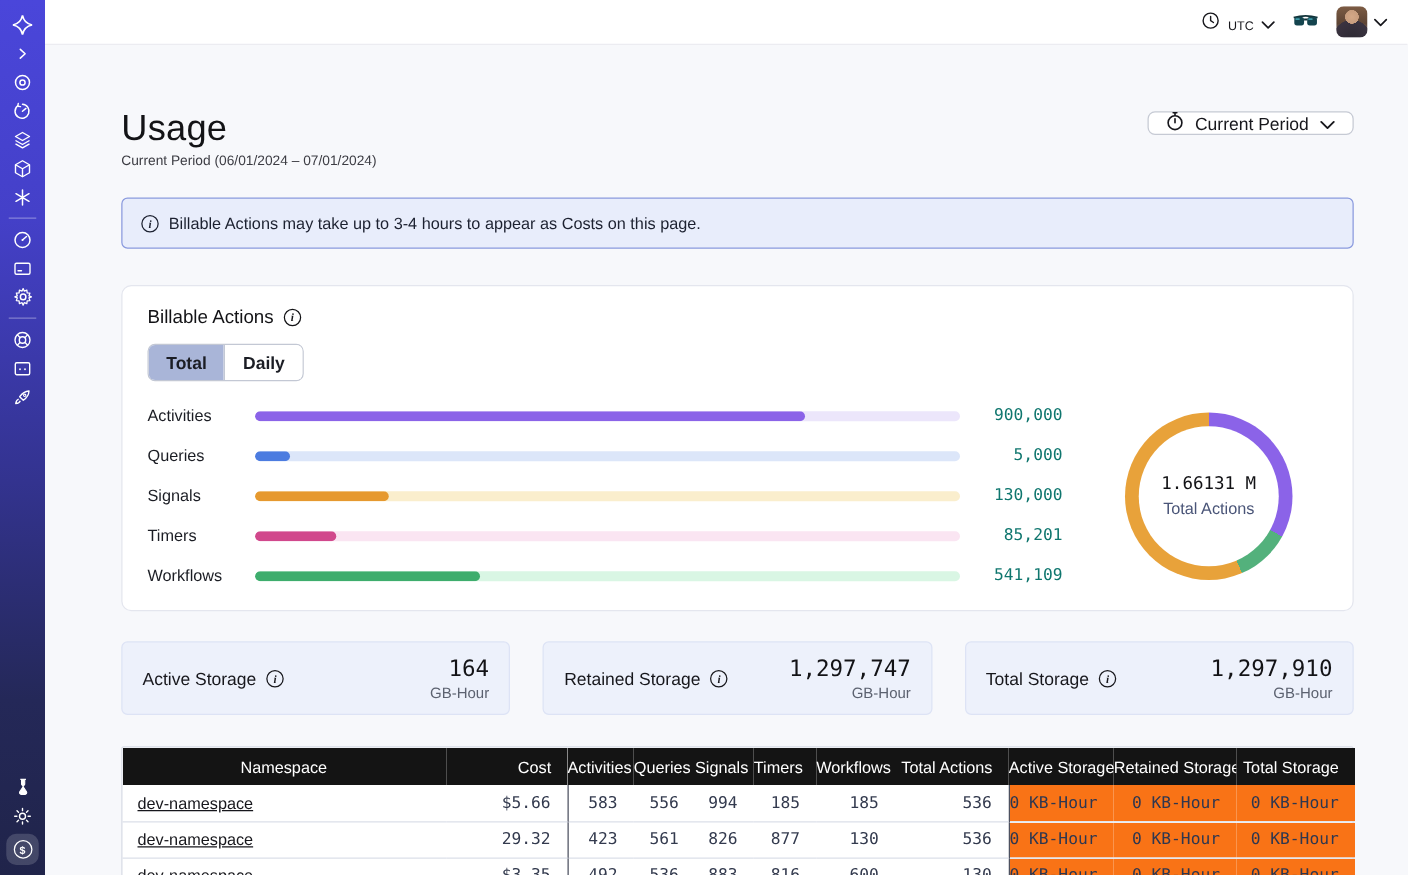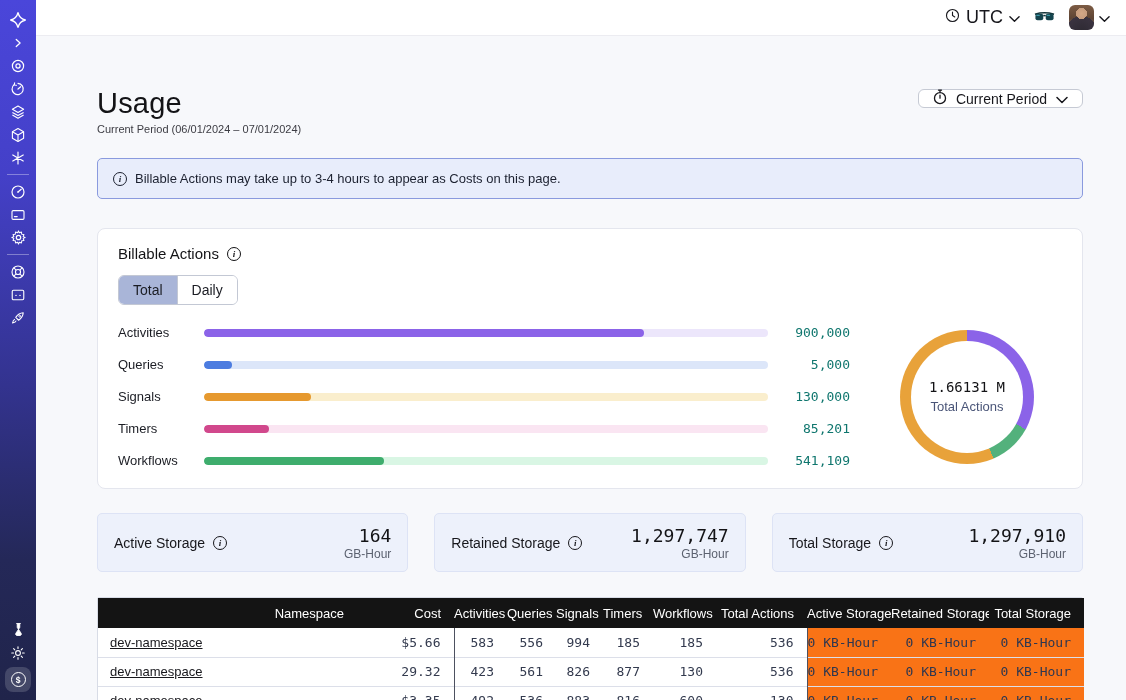--- a/index.html
+++ b/index.html
@@ -17,21 +17,21 @@
   .side-spacer { flex:1; }
   .coin-btn { width:26px; height:25px; background:rgba(255,255,255,.16); border-radius:8px;
     display:flex; align-items:center; justify-content:center; margin-top:3px; cursor:pointer; }
   .coin-inner { width:15px; height:15px; border:1.4px solid #fff; border-radius:50%;
     display:flex; align-items:center; justify-content:center; color:#fff; font-size:8.5px; font-weight:bold; }
 
   
   .topbar { position:fixed; left:36px; right:0; top:0; height:36px; background:#fff;
     border-bottom:1px solid #ececf1; display:flex; align-items:center; justify-content:flex-end;
     gap:14px; padding-right:16px; z-index:10; }
-  .tz-picker { display:flex; align-items:flex-end; gap:6px; cursor:pointer; font-size:18px; color:#17171c; }
+  .tz-picker { display:flex; align-items:flex-end; gap:6px; cursor:pointer; font-size:10px; color:#17171c; }
   .glasses-btn { cursor:pointer; display:flex; align-items:center; }
   .avatar-wrap { display:flex; align-items:center; gap:5px; cursor:pointer; }
   .avatar { width:25px; height:25px; border-radius:6px; overflow:hidden;
     background:
       radial-gradient(circle at 50% 34%, #d4a887 0%, #c79d7e 26%, rgba(0,0,0,0) 27%),
       radial-gradient(circle at 50% 105%, #2e2a33 0%, #3a3340 52%, rgba(0,0,0,0) 53%),
       linear-gradient(180deg,#7d5c44 0%, #5d4434 55%, #8d8a96 100%); }
 
   
   .content { position:absolute; left:36px; top:36px; width:1090px; padding:0 43px 0 61px; }
@@ -44,21 +44,21 @@
   .banner { margin-top:23px; background:#e8edfb; border:1px solid #8a9ade; border-radius:5px;
     padding:12px 15px; display:flex; align-items:center; gap:8px; font-size:13px; color:#1c2130; }
 
   .info-i { display:inline-flex; width:14px; height:14px; border:1.1px solid currentColor; border-radius:50%;
     align-items:center; justify-content:center; font-size:9px; font-family:"Liberation Serif",serif;
     font-style:italic; font-weight:bold; flex:none; cursor:pointer; }
 
   
   .card { margin-top:29px; background:#fff; border:1px solid #e4e6ee; border-radius:8px; padding:16px 20px 20px; }
   .card-title-row { display:flex; align-items:center; gap:8px; font-size:15px; color:#131316; font-weight:400; }
-  .tabs { display:inline-flex; border:1px solid #c3c8d4; border-radius:6px; overflow:hidden; margin-top:13px; }
+  .tabs { display:inline-flex; border:1px solid #c3c8d4; border-radius:6px; overflow:hidden; margin-top:13px;font-weight:bold; }
   .tab { padding:6px 14px; font-size:14px; color:#1b1d24; background:#fff; cursor:pointer; }
   .tab.active { background:#a9b5d8; }
   .tab + .tab { border-left:1px solid #c3c8d4; }
 
   .chart-area { display:flex; margin-top:20px; align-items:center; }
   .bars { flex:1; display:flex; flex-direction:column; gap:17px; padding-right:22px; }
   .bar-row { display:flex; align-items:center; gap:10px; }
   .bar-label { width:76px; font-size:13px; color:#1b1d24; flex:none; }
   .bar-track { flex:1; height:8px; border-radius:4px; position:relative; overflow:hidden; }
   .bar-fill { position:absolute; left:0; top:0; height:100%; border-radius:4px; }
@@ -79,21 +79,21 @@
   .storage-label { display:flex; align-items:center; gap:8px; font-size:14px; color:#17171c; }
   .storage-right { text-align:right; }
   .storage-value { font-size:18px; color:#131316; }
   .storage-unit { font-size:12px; color:#5c6270; margin-top:1px; }
 
   
   .usage-table-wrap { margin-top:25px; border:1px solid #d8dce6; border-radius:2px 2px 0 0; background:#fff; }
   table { width:100%; border-collapse:collapse; table-layout:fixed; }
   thead th { background:#141414; color:#fff; font-size:13px; font-weight:400; height:30px;
     text-align:right; padding:0 13px 0 0; white-space:nowrap; overflow:hidden; }
-  thead th.h-namespace { text-align:right; padding-left:12px; }
+  thead th.h-namespace { text-align:center; padding-left:12px; }
   tbody td { height:29px; font-size:13px; border-top:1px solid #dcdfe9; text-align:right;
     padding:0 13px 0 0; color:#333a4e; white-space:nowrap; overflow:hidden; }
   tbody tr:first-child td { border-top:none; }
   td.c-namespace { text-align:left; padding-left:12px; }
   .ns-link { color:#17171c; text-decoration:underline; cursor:pointer; }
   td.div-left { border-left:1px solid #4d5160; }
   td.c-storage { background:#f97316; color:#2e3750; }
 </style>
 </head>
 <body>

